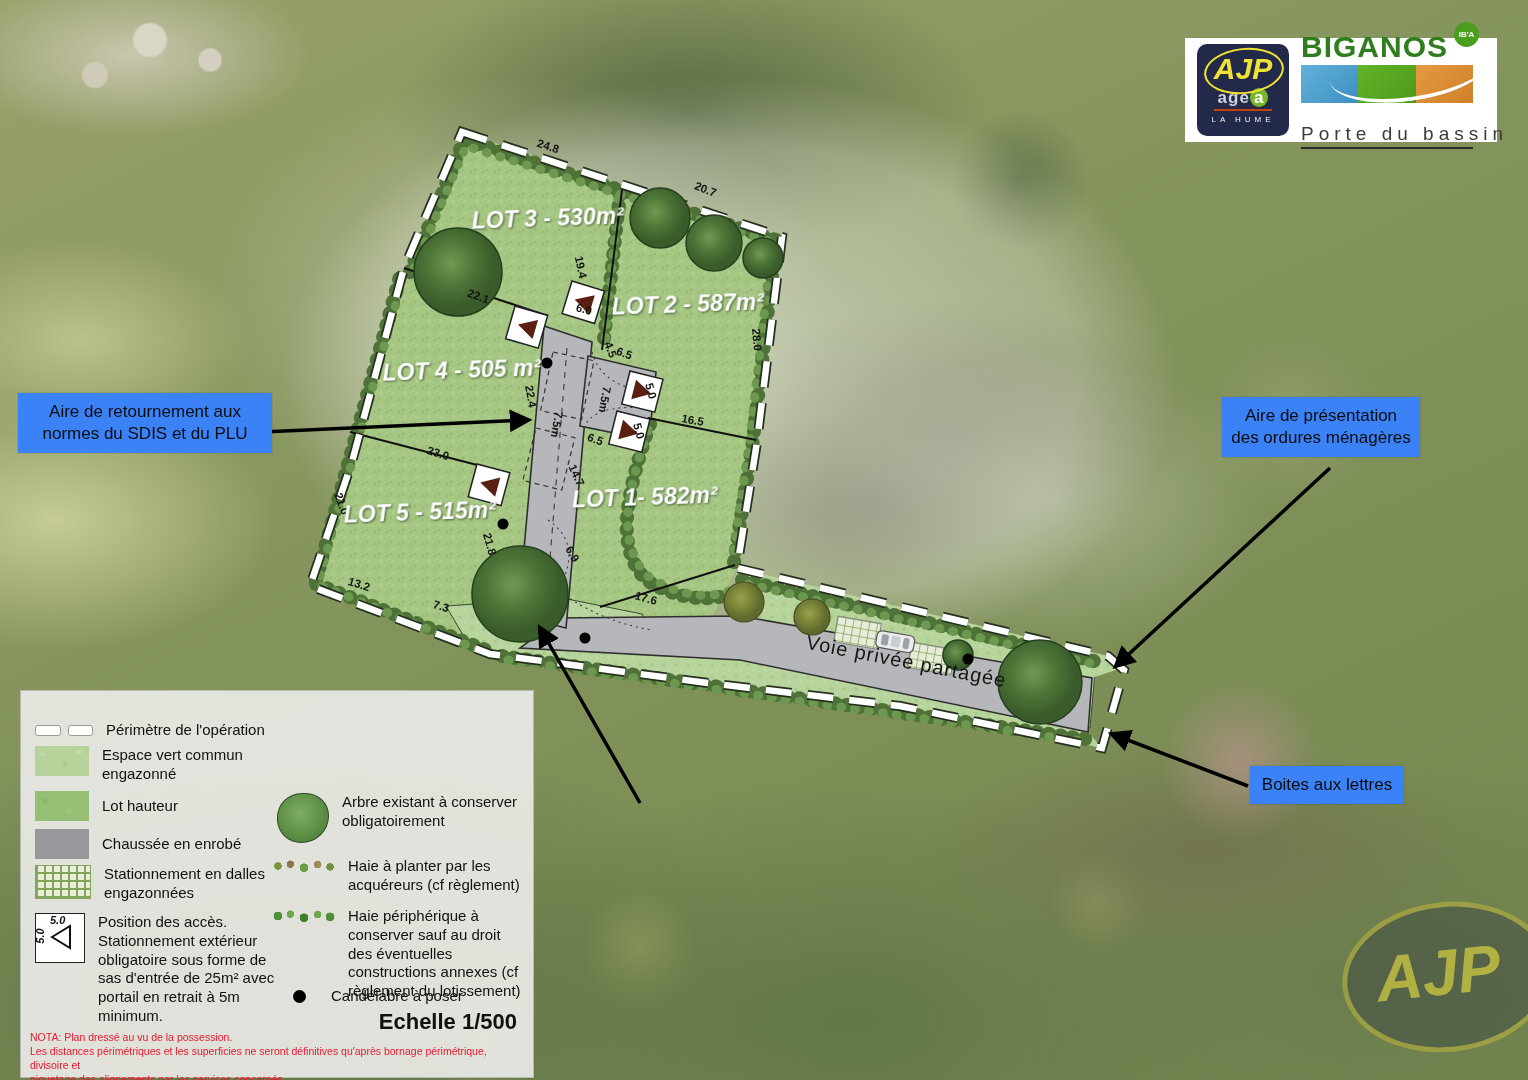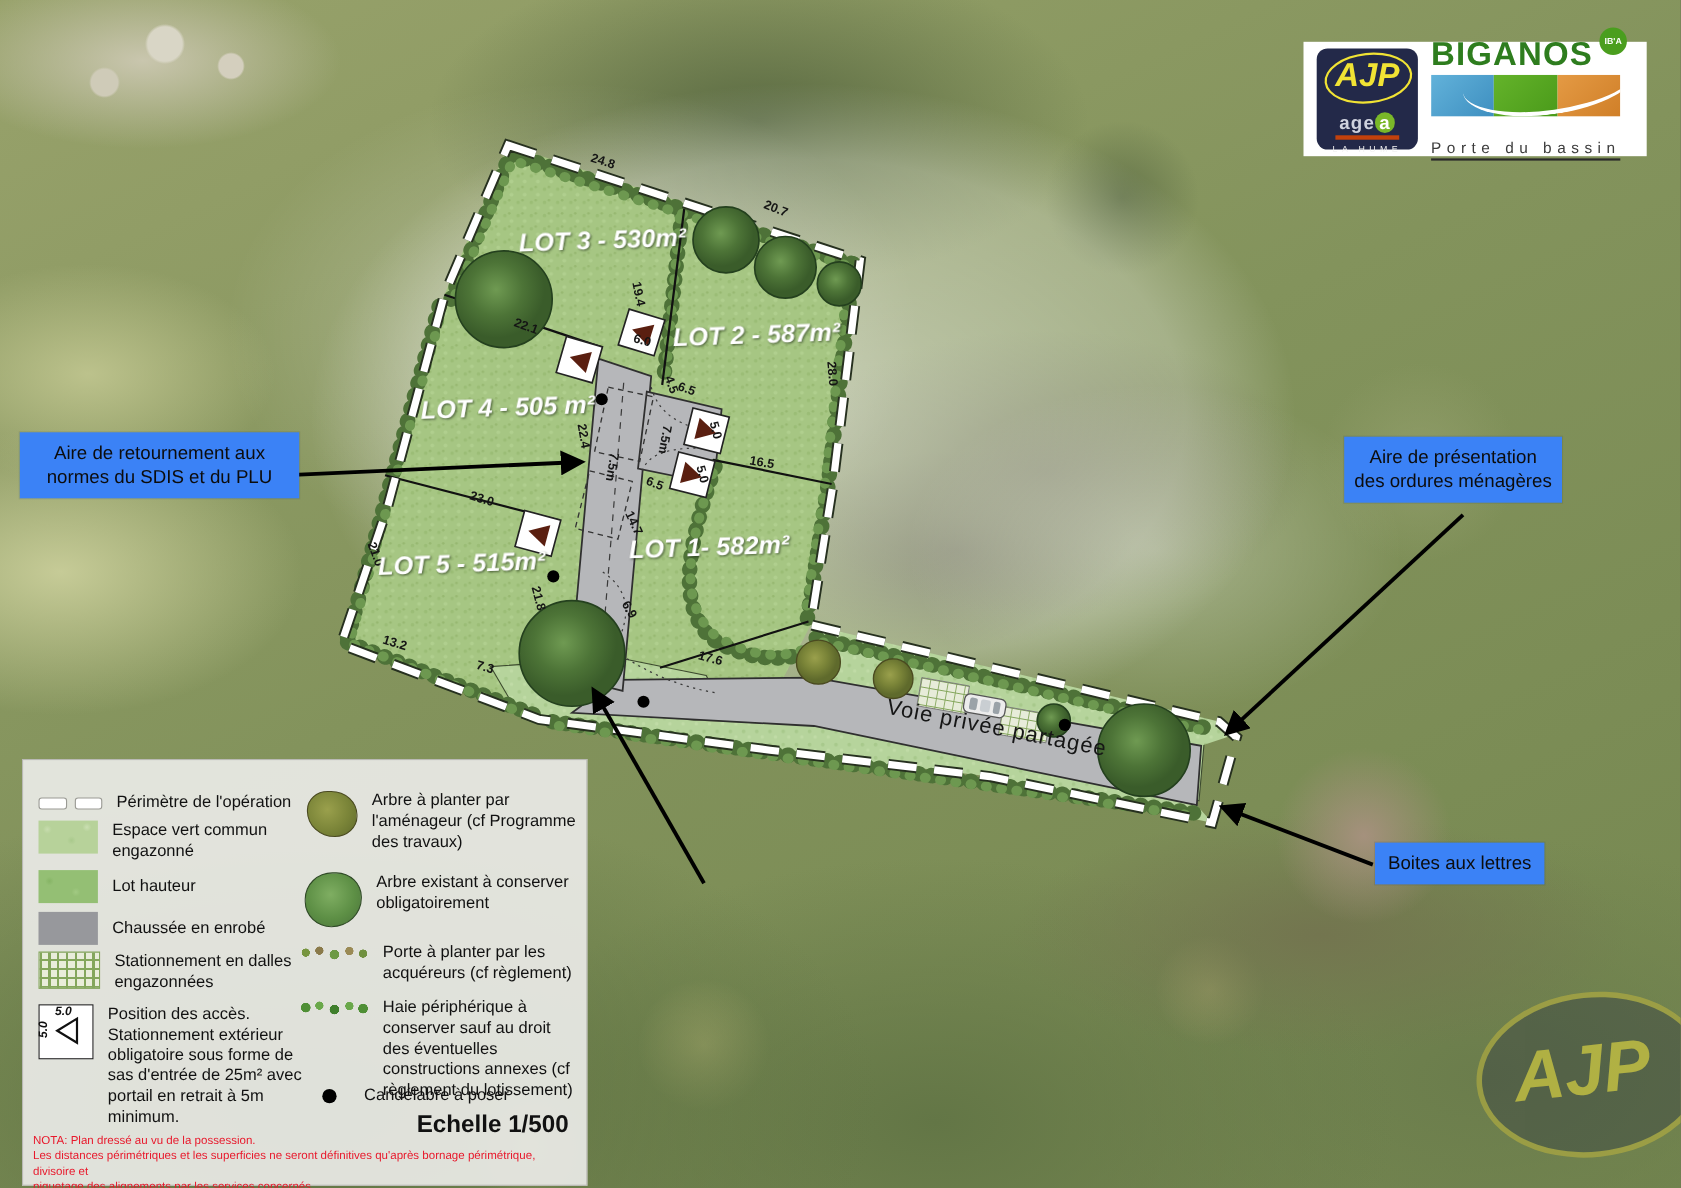--- a/index.html
+++ b/index.html
@@ -46,35 +46,35 @@
   .co-muret{left:605px;top:803px;width:228px;}
   
   .logo-panel{position:absolute;left:1185px;top:38px;width:312px;height:104px;background:#fff;
               display:flex;align-items:center;gap:12px;}
   .ajp-logo{position:relative;width:92px;height:92px;margin-left:12px;background:#232949;
             border-radius:10px;display:flex;flex-direction:column;align-items:center;}
   .ajp-word{font:italic bold 30px "Liberation Sans",sans-serif;color:#f1e334;margin-top:8px;z-index:2;}
   .ajp-ring{position:absolute;top:4px;left:7px;width:76px;height:42px;border:2.5px solid #f1e334;
             border-radius:50%;transform:rotate(-6deg);}
   .ajp-agea{font:bold 17px "Liberation Sans",sans-serif;color:#cfd2de;letter-spacing:1px;
-            border-bottom:4px solid #c2410c;padding:0 4px 1px;margin-top:16px;}
+            border-bottom:2px solid #c2410c;padding:0 4px 1px;margin-top:2px;}
   .ajp-agea .green-a{background:#7ab829;color:#fff;border-radius:50%;padding:0 4px;}
   .ajp-hume{font-size:8px;letter-spacing:4px;color:#f2f2f2;margin-top:4px;}
   .biganos-logo{position:relative;width:180px;display:flex;flex-direction:column;}
   .big-name{font:bold 30px "Liberation Sans",sans-serif;color:#2e7d1e;letter-spacing:1px;line-height:1;}
   .iba-badge{position:absolute;right:2px;top:-10px;width:25px;height:25px;border-radius:50%;
              background:#4a9e1e;color:#fff;font-size:8px;font-weight:bold;
              display:flex;align-items:center;justify-content:center;}
   .panels{position:relative;display:flex;width:172px;height:38px;margin-top:3px;overflow:hidden;}
   .p-blue{flex:1;background:linear-gradient(135deg,#62b2da,#3e8fc0);}
   .p-green{flex:1;background:linear-gradient(135deg,#64b32a,#4a9a1a);}
   .p-orange{flex:1;background:linear-gradient(135deg,#e49a44,#d07f28);}
   .swoosh{position:absolute;left:28px;top:-26px;width:160px;height:58px;border:0;
           border-bottom:4px solid #fff;border-radius:50%;transform:rotate(-8deg);}
-  .tagline{font-size:14px;letter-spacing:5px;color:#3c3c3c;border-bottom:2px solid #2a2a2a;
+  .tagline{font-size:19px;letter-spacing:5px;color:#3c3c3c;border-bottom:2px solid #2a2a2a;
            padding-bottom:2px;margin-top:20px;white-space:nowrap;width:172px;}
   
   .legend{position:absolute;left:20px;top:690px;width:512px;height:386px;
           background:rgba(234,234,231,.92);border:1px solid #b9b9b4;color:#111;font-size:15px;}
   .lg-item{position:absolute;display:flex;gap:13px;align-items:flex-start;line-height:1.25;}
   .lg-ic{flex:0 0 auto;}
   .lg-item.center{align-items:center;}
   .ic-perimeter{display:flex;gap:7px;width:58px;margin-top:4px;}
   .ic-perimeter span{width:25px;height:9px;background:#fff;border:1px solid #9a9a94;border-radius:3px;}
   .ic-grass1{width:54px;height:30px;background:
@@ -367,31 +367,27 @@
       <div class="lg-ic ic-access">
         <span class="top50">5.0</span>
         <span class="side50">5.0</span>
         <svg width="46" height="46">
             <polygon points="16,23 34,12 34,34" fill="#fff" stroke="#111" stroke-width="2"></polygon>
           </svg>
       </div>
       <div style="width:188px">Position des accès. Stationnement extérieur obligatoire sous forme de sas d'entrée de 25m² avec portail en retrait à 5m minimum.</div>
     </div>
 
-    <div class="lg-item" style="left:258px;top:28px;">
-      <div class="lg-ic ic-tree1"></div>
-      <div style="width:188px">Arbre à planter par l'aménageur (cf Programme des travaux)</div>
-    </div>
     <div class="lg-item" style="left:256px;top:102px;">
       <div class="lg-ic ic-tree2"></div>
       <div style="width:182px">Arbre existant à conserver obligatoirement</div>
     </div>
     <div class="lg-item" style="left:252px;top:166px;">
       <div class="lg-ic ic-haie"></div>
-      <div style="width:180px">Porte à planter par les acquéreurs (cf règlement)</div>
+      <div style="width:180px">Haie à planter par les acquéreurs (cf règlement)</div>
     </div>
     <div class="lg-item" style="left:252px;top:216px;">
       <div class="lg-ic ic-haie green"></div>
       <div style="width:180px">Haie périphérique à conserver sauf au droit des éventuelles constructions annexes (cf règlement du lotissement)</div>
     </div>
     <div class="lg-item" style="left:252px;top:296px;">
       <div class="lg-ic ic-dot"></div>
       <div style="width:180px;margin-left:12px">Candélabre à poser</div>
     </div>
 

